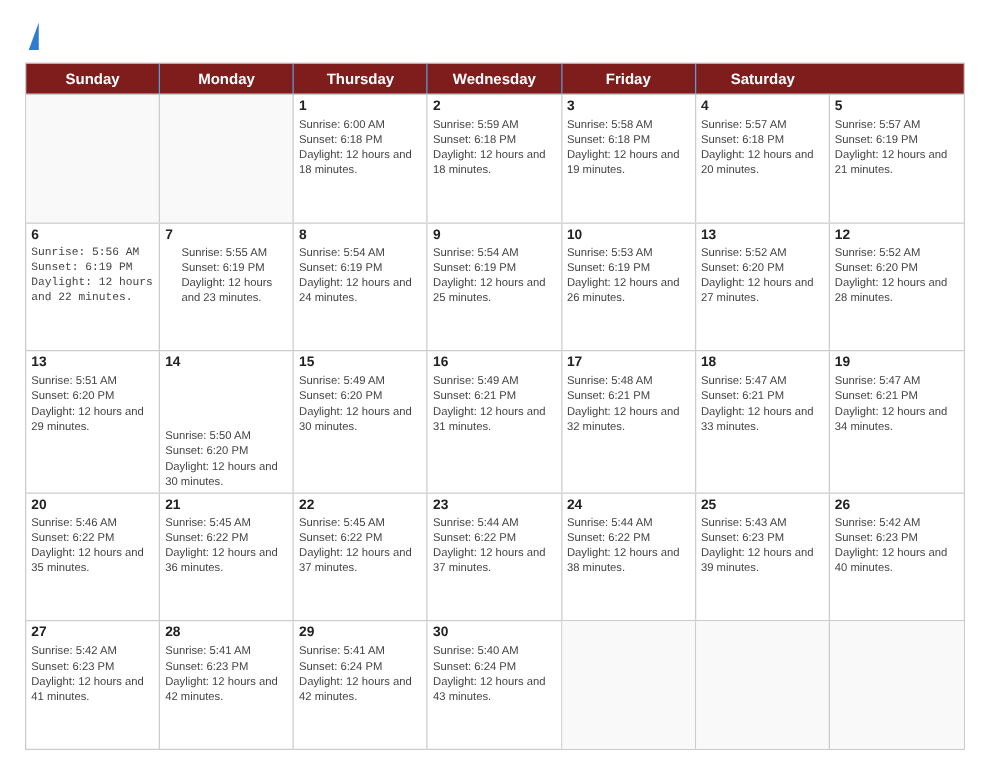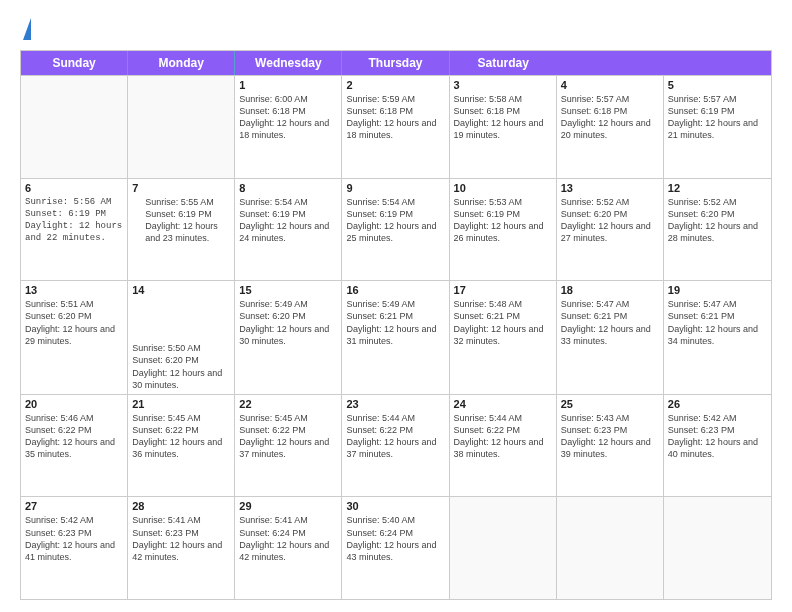--- a/index.html
+++ b/index.html
@@ -39,21 +39,21 @@
     }
     .calendar {
       flex: 1;
       display: flex;
       flex-direction: column;
       border: 1px solid #ccc;
     }
     .cal-header-row {
       display: grid;
       grid-template-columns: repeat(7, 1fr);
-      background: #8b5cf6;
+      background: #7f1d1d;
     }
     .cal-header-cell {
       color: #fff;
       font-size: 12px;
       font-weight: bold;
       text-align: center;
       padding: 5px 2px;
       border-right: 1px solid #5a9fd4;
     }
     .cal-header-cell:last-child {
@@ -131,22 +131,23 @@
       <div class="calendar-title"></div>
       <div class="calendar-subtitle"></div>
     </div>
   </div>
 
   <div class="calendar">
 
     <div class="cal-header-row">
     <div class="cal-header-cell">Sunday</div>
         <div class="cal-header-cell">Monday</div>
+        <div class="cal-header-cell">Thursday</div>
         <div class="cal-header-cell">Wednesday</div>
-        <div class="cal-header-cell">Thursday</div>
+        <div class="cal-header-cell">Friday</div>
         <div class="cal-header-cell">Saturday</div>
       </div>
 
     <div class="cal-body">
     <div class="cal-row">
           <div class="cal-cell empty"></div>
           <div class="cal-cell empty"></div>
           <div class="cal-cell">
             <div class="day-num">1</div>
             <div class="day-info" style="white-space: pre-line;">Sunrise: 6:00 AM

